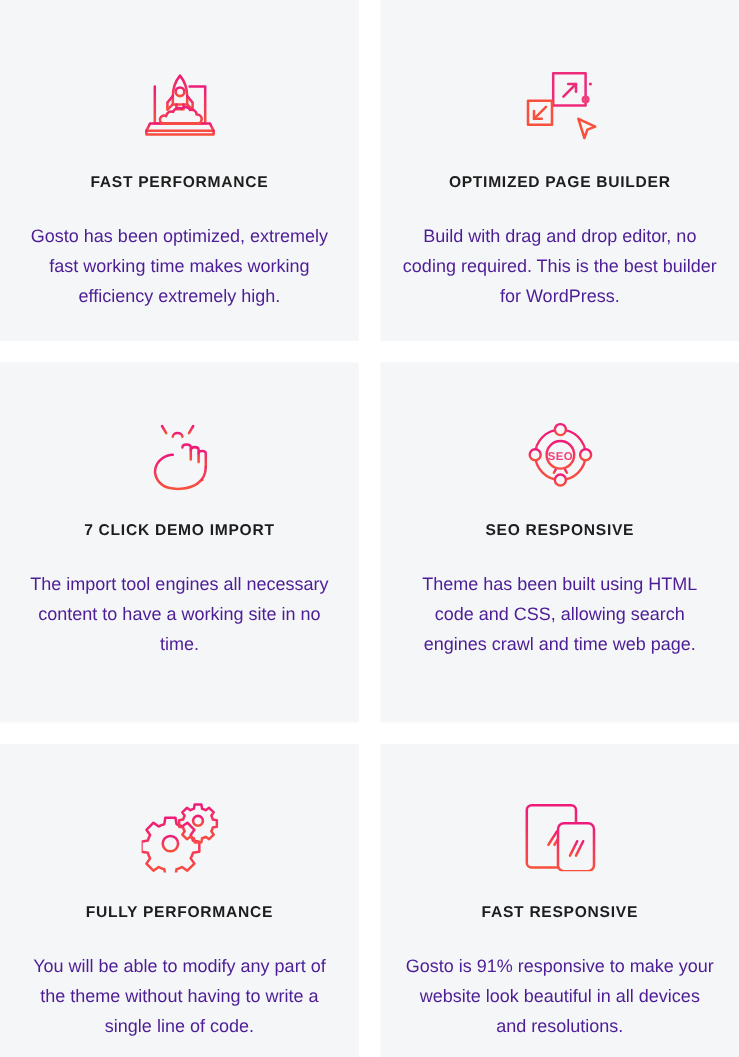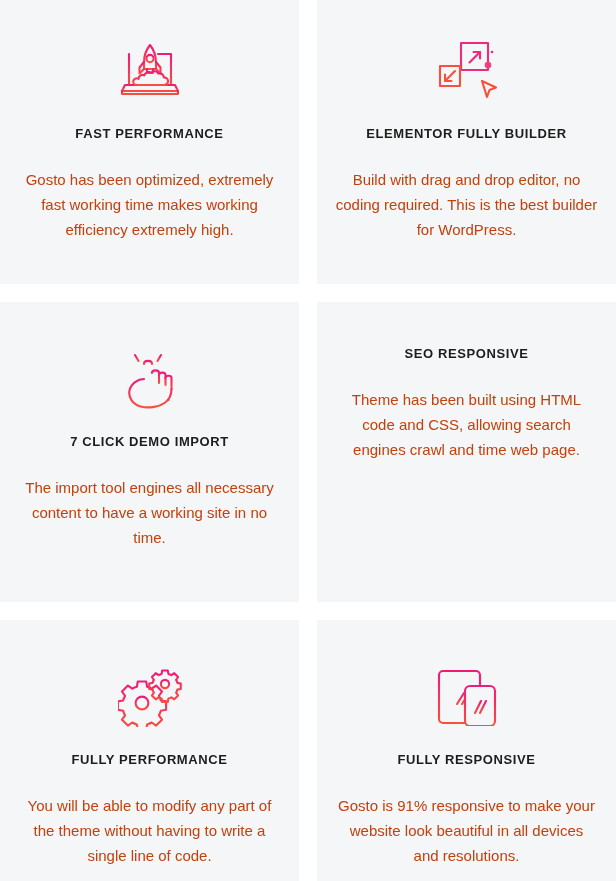--- a/index.html
+++ b/index.html
@@ -16,21 +16,21 @@
     grid-template-rows: 284px 300px 300px;
     column-gap: 18px;
     row-gap: 18px;
     width: 616px;
   }
   .feature-card {
     background: #f5f6f8;
     display: flex;
     flex-direction: column;
     align-items: center;
-    padding: 38px 18px 0 18px;
+    padding: 56px 18px 0 18px;
     overflow: hidden;
   }
   .card-row-2 { padding-top: 44px; }
   .card-row-3 { padding-top: 44px; }
 
   .icon-wrap {
     width: 72px;
     height: 66px;
     display: flex;
     align-items: center;
@@ -44,21 +44,21 @@
     font-weight: bold;
     letter-spacing: 0.6px;
     color: #1d1d1d;
     text-align: center;
     margin-bottom: 26px;
     white-space: nowrap;
   }
   .card-desc {
     font-size: 15px;
     line-height: 25px;
-    color: #c2410c;
+    color: #4c1d95;
     text-align: center;
     max-width: 262px;
   }
 </style>
 </head>
 <body>
 
 <svg width="0" height="0" style="position:absolute" aria-hidden="true">
   <defs>
     <linearGradient id="grad" x1="0" y1="0" x2="0" y2="1">
@@ -119,21 +119,21 @@
         <rect x="5" y="26" width="20" height="20" stroke="#f8503c"></rect>
         <path d="M10 41 L20 31" stroke="#f8503c"></path>
         <path d="M10 41 L10 34.5 M10 41 L16.5 41" stroke="#f8503c"></path>
 
         <circle cx="57" cy="12" r="1.3" fill="#ee2b7b" stroke="none"></circle>
         <circle cx="53" cy="25" r="2.3" stroke="#f2407a"></circle>
 
         <path d="M47 41 L61 47.5 L54.5 50 L52 57 Z" stroke="#f8503c"></path>
       </svg>
     </div>
-    <div class="card-title">ELEMENTOR FULLY BUILDER</div>
+    <div class="card-title">OPTIMIZED PAGE BUILDER</div>
     <div class="card-desc">Build with drag and drop editor, no coding required. This is the best builder for WordPress.</div>
   </div>
 
   <div class="feature-card card-row-2">
     <div class="icon-wrap">
       <svg width="56" height="60" viewBox="0 0 56 60" fill="none" stroke="url(#grad)" stroke-width="2.1" stroke-linecap="round" stroke-linejoin="round">
 
         <path d="M26 2 L26 10"></path>
         <path d="M13 6 L16.5 12"></path>
         <path d="M39 6 L35.5 12"></path>
@@ -152,20 +152,38 @@
                  C25.5 59.3 36 58.5 42.5 54 C47.5 50.5 49.5 45.5 49.5 40"></path>
         <path d="M22 30 L22 34"></path>
         <circle cx="46.5" cy="51" r="1.1" fill="url(#grad)" stroke="none"></circle>
       </svg>
     </div>
     <div class="card-title">7 CLICK DEMO IMPORT</div>
     <div class="card-desc">The import tool engines all necessary content to have a working site in no time.</div>
   </div>
 
   <div class="feature-card card-row-2">
+    <div class="icon-wrap">
+      <svg width="58" height="58" viewBox="0 0 58 58" fill="none" stroke="url(#grad)" stroke-width="2" stroke-linecap="round" stroke-linejoin="round">
+
+        <circle cx="29" cy="29" r="21"></circle>
+
+        <circle cx="29" cy="29" r="11.5"></circle>
+
+        <circle cx="29" cy="8" r="4.6" fill="#f5f6f8"></circle>
+        <circle cx="29" cy="50" r="4.6" fill="#f5f6f8"></circle>
+        <circle cx="8" cy="29" r="4.6" fill="#f5f6f8"></circle>
+        <circle cx="50" cy="29" r="4.6" fill="#f5f6f8"></circle>
+
+        <path d="M25 41.5 L23.5 44"></path>
+        <path d="M33 41.5 L34.5 44"></path>
+
+        <text x="29" y="33" font-family="'Liberation Sans',sans-serif" font-size="9.5" font-weight="bold" fill="#f2407a" stroke="none" text-anchor="middle" letter-spacing="0.4">SEO</text>
+      </svg>
+    </div>
     <div class="card-title">SEO RESPONSIVE</div>
     <div class="card-desc">Theme has been built using HTML code and CSS, allowing search engines crawl and time web page.</div>
   </div>
 
   <div class="feature-card card-row-3">
     <div class="icon-wrap">
       <svg width="64" height="60" viewBox="0 0 64 60" fill="none" stroke="url(#grad)" stroke-width="2.1" stroke-linecap="round" stroke-linejoin="round">
 
         <g transform="translate(24,36)">
           <path d="M-4.2,-21.5 h8.4 l.9,5.3 a16,16 0 0 1 4.6,1.9 l4.4,-3.1 5.9,5.9 -3.1,4.4
@@ -208,17 +226,17 @@
 
         <rect x="29" y="18" width="30" height="40" rx="5" fill="#f5f6f8"></rect>
         <path d="M29 26 L59 26"></path>
         <path d="M29 50 L59 50"></path>
         <path d="M38 22 L50 22"></path>
 
         <path d="M39 45 L45 33"></path>
         <path d="M44 45 L50 33"></path>
       </svg>
     </div>
-    <div class="card-title">FULLY RESPONSIVE</div>
+    <div class="card-title">FAST RESPONSIVE</div>
     <div class="card-desc">Gosto is 91% responsive to make your website look beautiful in all devices and resolutions.</div>
   </div>
 
 </div>
 
 </body></html>

